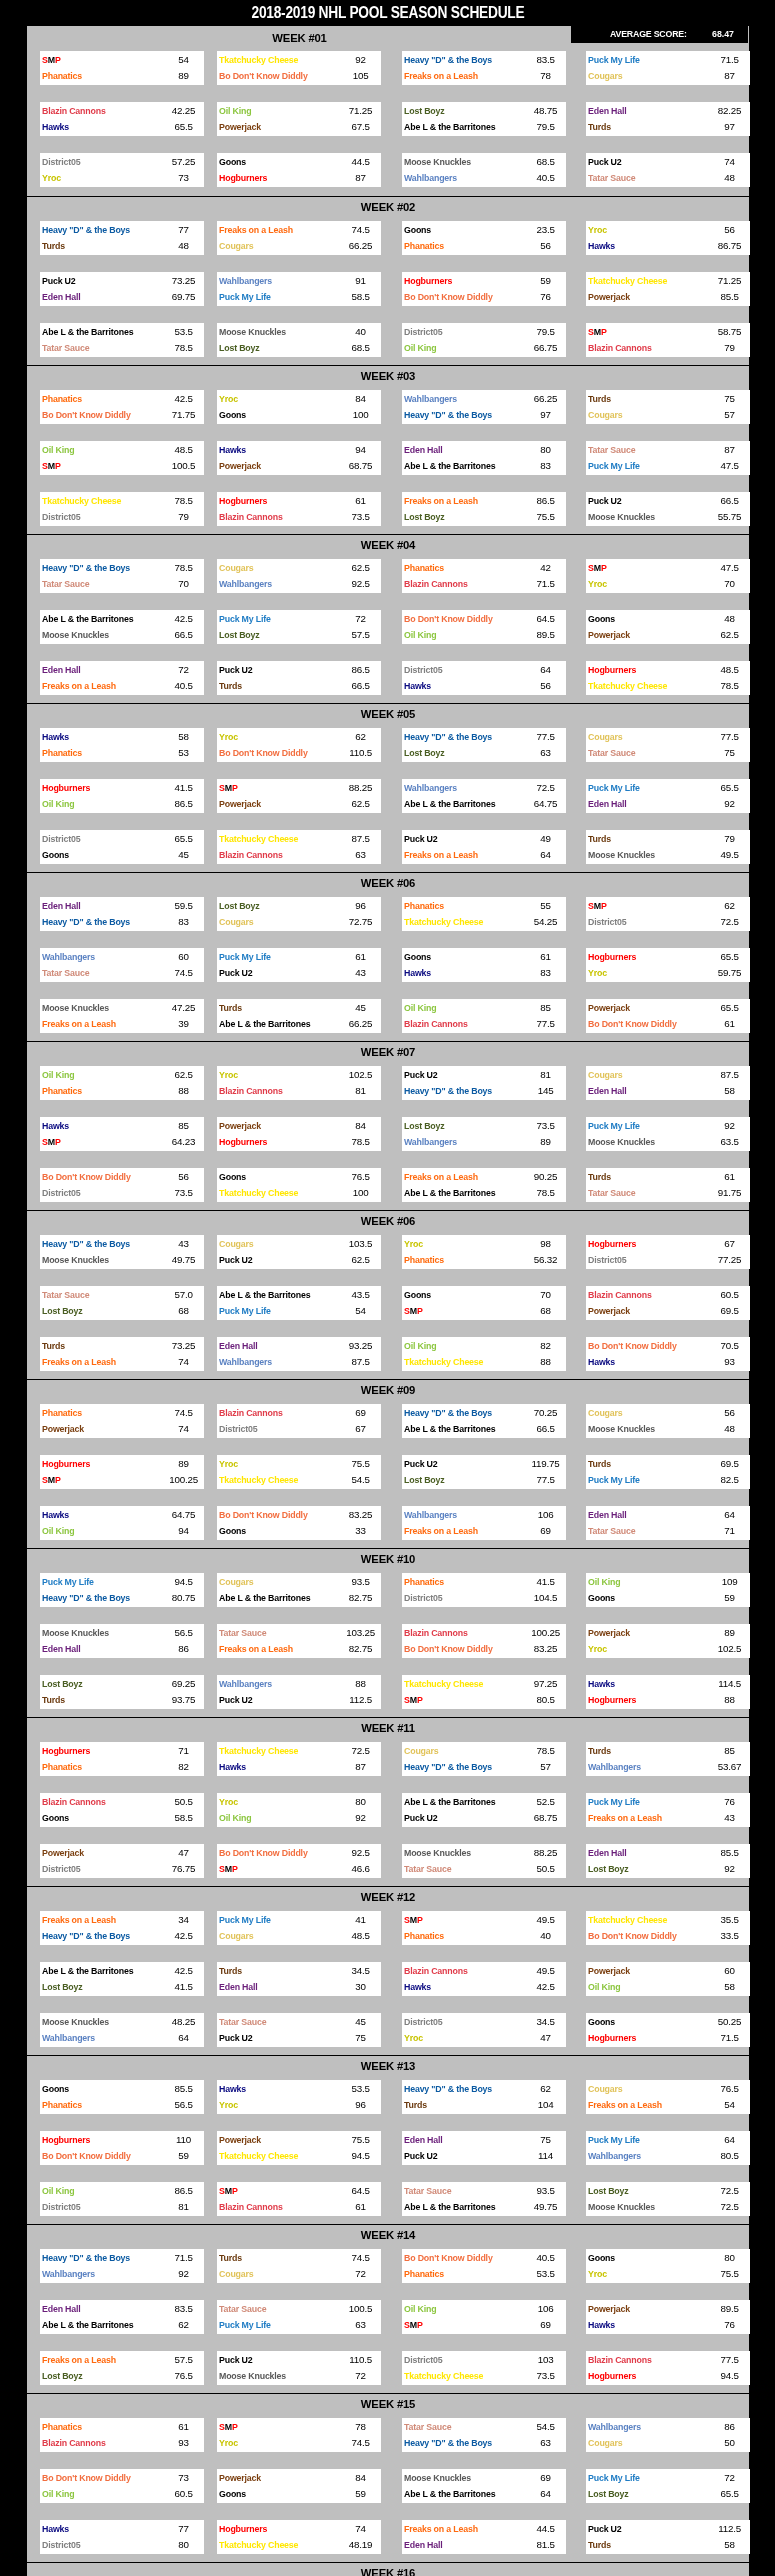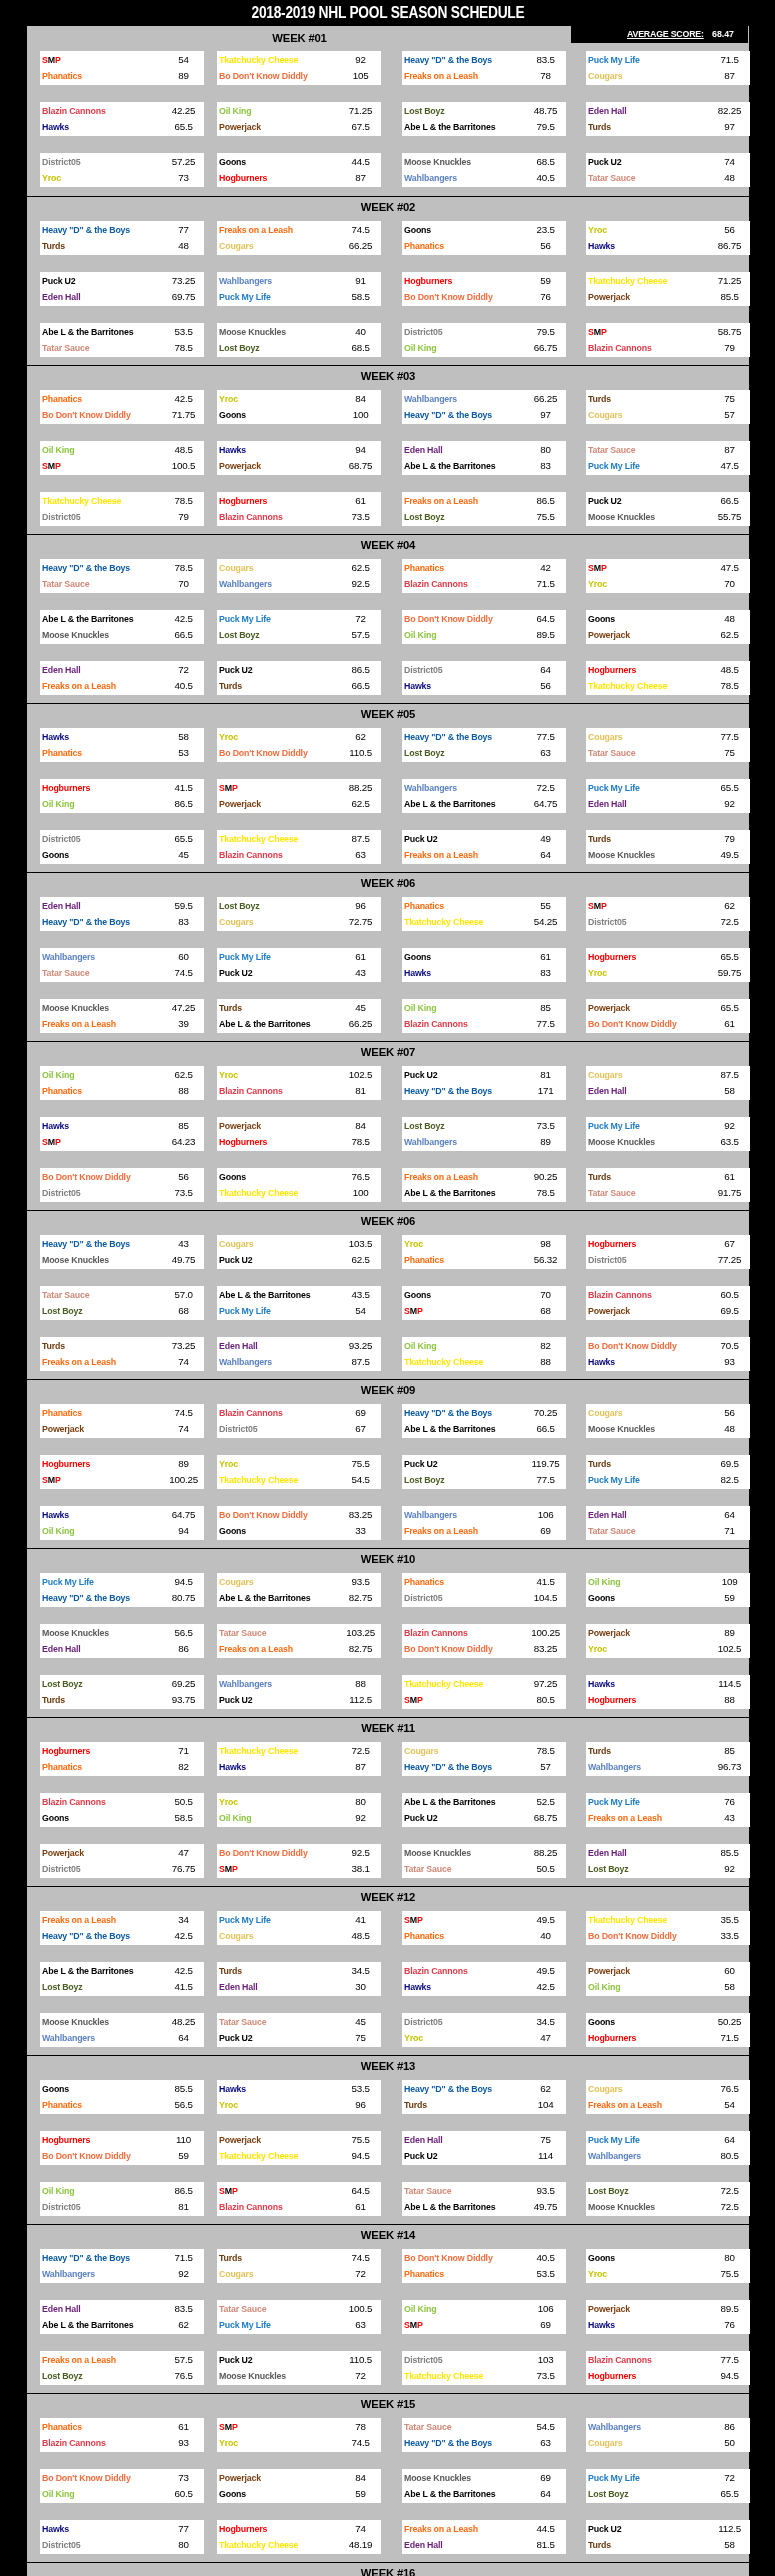--- a/index.html
+++ b/index.html
@@ -34,21 +34,21 @@
     position: absolute;
     left: 571px; top: 26px;
     width: 177px; height: 17px;
     background: #000;
     color: #fff;
     font-weight: bold;
     font-size: 8.8px;
     line-height: 17px;
     z-index: 2;
   }
-  .avg-box .avg-label { position: absolute; left: 56px; letter-spacing: -0.2px; text-decoration: underline; }
+  .avg-box .avg-label { position: absolute; left: 39px; letter-spacing: -0.2px; }
   .avg-box .avg-value { position: absolute; left: 141px; }
   .week {
     position: relative;
     height: 168px;
     border-top: 1px solid #000;
   }
   .week.first { border-top: none; height: 170px; }
   .week-title {
     position: absolute;
     left: 0; top: 4.1px;
@@ -883,21 +883,21 @@
             <span class="score">81</span>
           </div>
         </div>
         <div class="card" style="left: 362px; top: 0px;">
           <div class="line l1">
             <span class="team" style="color: rgb(0, 0, 0);">Puck U2</span>
             <span class="score">81</span>
           </div>
           <div class="line l2">
             <span class="team" style="color: rgb(11, 90, 162);">Heavy "D" &amp; the Boys</span>
-            <span class="score">171</span>
+            <span class="score">145</span>
           </div>
         </div>
         <div class="card" style="left: 546px; top: 0px;">
           <div class="line l1">
             <span class="team" style="color: rgb(225, 195, 90);">Cougars</span>
             <span class="score">87.5</span>
           </div>
           <div class="line l2">
             <span class="team" style="color: rgb(106, 31, 122);">Eden Hall</span>
             <span class="score">58</span>
@@ -1393,21 +1393,21 @@
             <span class="score">57</span>
           </div>
         </div>
         <div class="card" style="left: 546px; top: 0px;">
           <div class="line l1">
             <span class="team" style="color: rgb(107, 58, 15);">Turds</span>
             <span class="score">85</span>
           </div>
           <div class="line l2">
             <span class="team" style="color: rgb(91, 130, 194);">Wahlbangers</span>
-            <span class="score">96.73</span>
+            <span class="score">53.67</span>
           </div>
         </div>
         <div class="card" style="left: 0px; top: 51px;">
           <div class="line l1">
             <span class="team" style="color: rgb(224, 60, 74);">Blazin Cannons</span>
             <span class="score">50.5</span>
           </div>
           <div class="line l2">
             <span class="team" style="color: rgb(0, 0, 0);">Goons</span>
             <span class="score">58.5</span>
@@ -1453,21 +1453,21 @@
             <span class="score">76.75</span>
           </div>
         </div>
         <div class="card" style="left: 177px; top: 102px;">
           <div class="line l1">
             <span class="team" style="color: rgb(242, 110, 63);">Bo Don't Know Diddly</span>
             <span class="score">92.5</span>
           </div>
           <div class="line l2">
             <span class="team"><span class="smp-s">S</span><span class="smp-m">M</span><span class="smp-p">P</span></span>
-            <span class="score">38.1</span>
+            <span class="score">46.6</span>
           </div>
         </div>
         <div class="card" style="left: 362px; top: 102px;">
           <div class="line l1">
             <span class="team" style="color: rgb(89, 89, 89);">Moose Knuckles</span>
             <span class="score">88.25</span>
           </div>
           <div class="line l2">
             <span class="team" style="color: rgb(208, 138, 120);">Tatar Sauce</span>
             <span class="score">50.5</span>

